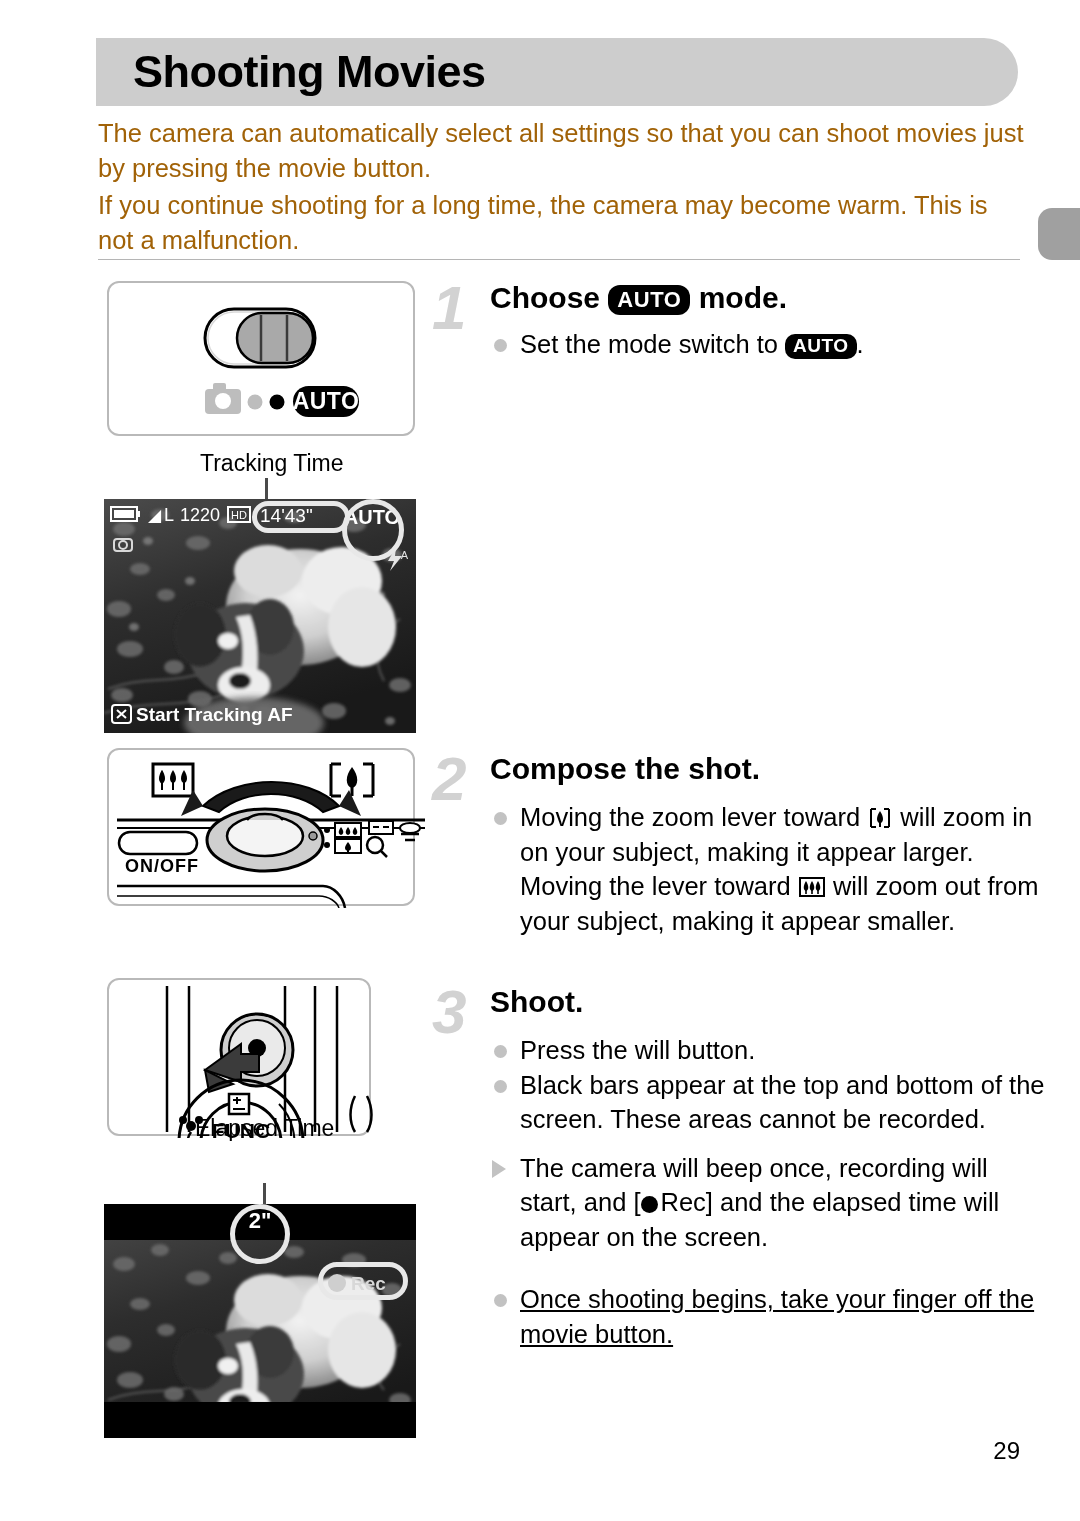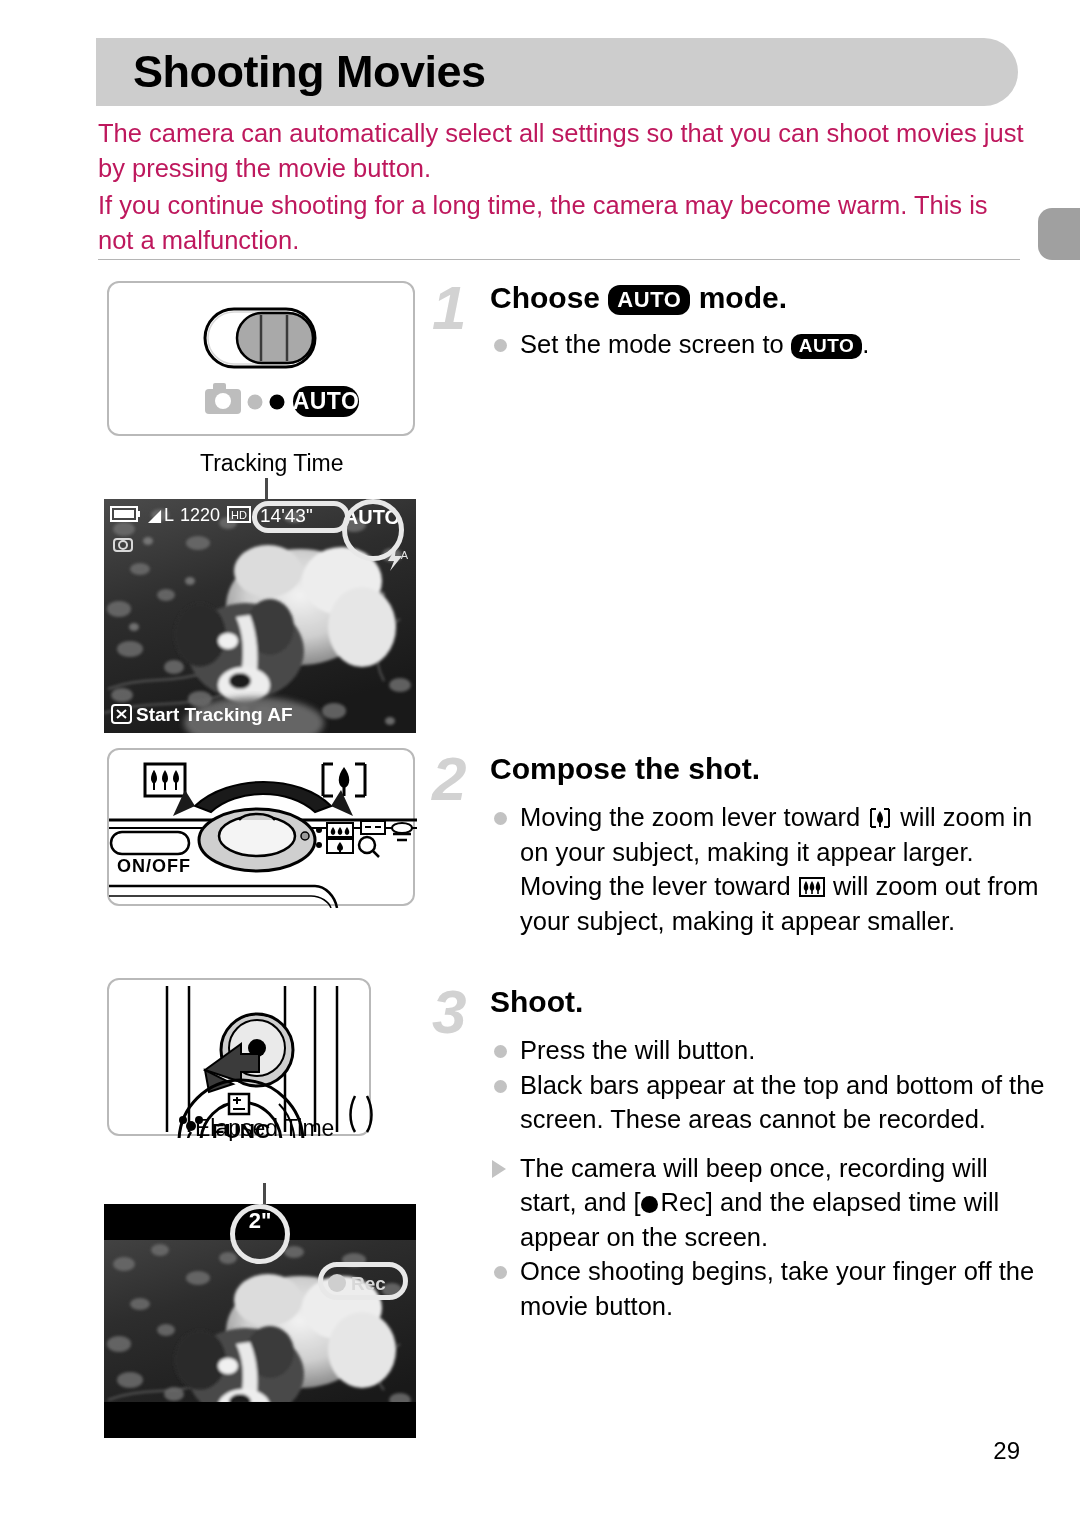--- a/index.html
+++ b/index.html
@@ -29,21 +29,21 @@
   
   .edge-tab{
     position:absolute;right:0;top:208px;width:42px;height:52px;
     background:#a0a0a0;
     border-top-left-radius:14px;border-bottom-left-radius:14px;
   }
 
   
   .intro{
     position:absolute;left:98px;top:116px;width:930px;
-    font-size:25.5px;line-height:35px;color:#be185d;
+    font-size:25.5px;line-height:35px;color:#a16207;
   }
   .intro p{margin:0;}
 
   
   .divider{
     position:absolute;left:98px;top:259px;width:922px;height:1px;
     background:#b5b5b5;
   }
 
   
@@ -172,21 +172,21 @@
   <div class="step" style="left:432px;top:277px;width:600px;">
     <div class="step-num">1</div>
     <div class="step-head">
       <span>Choose</span>
       <span class="auto-badge big">AUTO</span>
       <span>mode.</span>
     </div>
     <div class="bullets" style="top:50px;">
       <div class="bullet">
         <span class="dot"></span>
-        <span>Set the mode screen to</span>
+        <span>Set the mode switch to</span>
         <span class="auto-badge">AUTO</span><span>.</span>
       </div>
     </div>
   </div>
 
   <div class="callout-label" style="left:200px;top:450px;">Tracking Time</div>
   <div class="callout-line" style="left:265px;top:478px;height:26px;"></div>
 
   <div class="lcd" style="left:104px;top:499px;width:312px;height:234px;">
     <svg class="photo" viewBox="0 0 312 234" preserveAspectRatio="none">
@@ -306,21 +306,21 @@
         <rect x="2" y="4" width="19" height="18" rx="3" fill="#1c1c1c" stroke="#fff" stroke-width="2"></rect>
         <path d="M7,9 L16,17 M16,9 L7,17" stroke="#fff" stroke-width="2"></path>
       </g>
       <text x="26" y="20" font-family="Liberation Sans, sans-serif" font-size="19" font-weight="bold" fill="#fff">Start Tracking AF</text>
     </svg>
 
     <div class="ring" style="left:148px;top:2px;width:98px;height:32px;border-radius:16px;"></div>
     <div class="ring" style="left:238px;top:0px;width:62px;height:62px;border-radius:50%;"></div>
   </div>
 
-  <div class="figbox" style="left:107px;top:748px;width:308px;height:158px;">
+  <div class="figbox" style="left:107px;top:748px;width:308px;height:158px;padding-left:8px;">
     <svg viewBox="0 0 308 158" width="308" height="158">
 
       <g>
         <rect x="36" y="14" width="40" height="32" fill="#fff" stroke="#000" stroke-width="3"></rect>
         <path d="M45,40 L45,34 M45,34 C41,32 43,24 45,20 C47,24 49,32 45,34"></path>
         <g fill="#000">
           <path d="M45,20 C41,26 41,32 45,33 C49,32 49,26 45,20 Z"></path>
           <rect x="44" y="32" width="2" height="8"></rect>
           <path d="M56,20 C52,26 52,32 56,33 C60,32 60,26 56,20 Z"></path>
           <rect x="55" y="32" width="2" height="8"></rect>
@@ -464,21 +464,21 @@
         <span>Press the will button.</span>
       </div>
       <div class="bullet">
         <span class="dot"></span>
         <span>Black bars appear at the top and bottom of the screen. These areas cannot be recorded.</span>
       </div>
       <div class="bullet" style="margin-top:14px;">
         <span class="tri"></span>
         <span>The camera will beep once, recording will start, and [</span><span class="recdot"></span><span>Rec] and the elapsed time will appear on the screen.</span>
       </div>
-      <div class="bullet" style="margin-top:0;">
+      <div class="bullet" style="margin-top:28px;text-decoration:underline;">
         <span class="dot"></span>
         <span>Once shooting begins, take your finger off the movie button.</span>
       </div>
     </div>
   </div>
 
   <div class="callout-label" style="left:195px;top:1115px;">Elapsed Time</div>
   <div class="callout-line" style="left:263px;top:1183px;height:26px;"></div>
 
   <div class="lcd" style="left:104px;top:1204px;width:312px;height:234px;">

